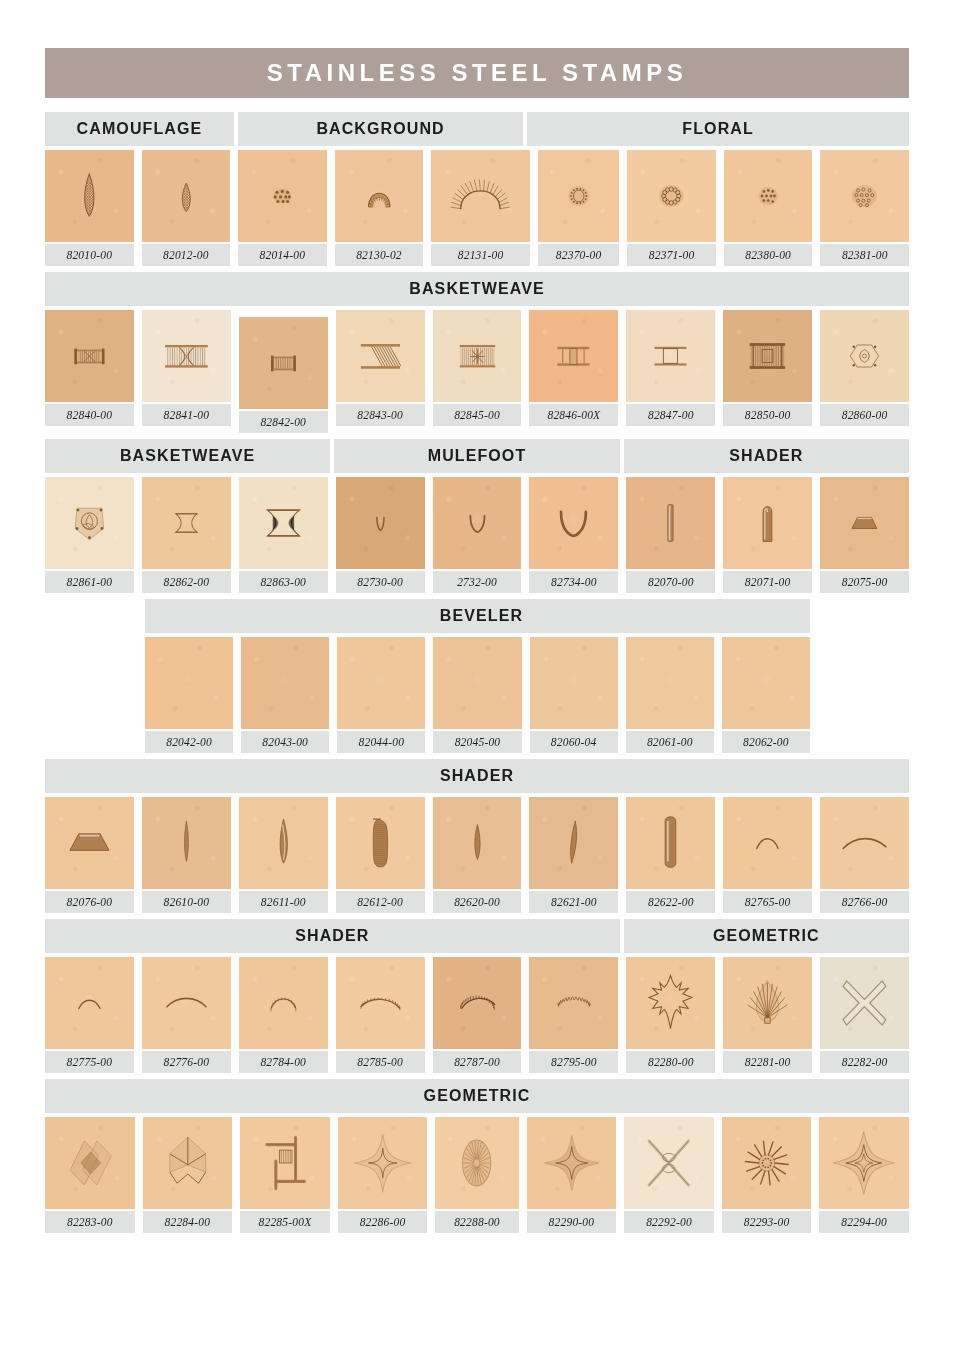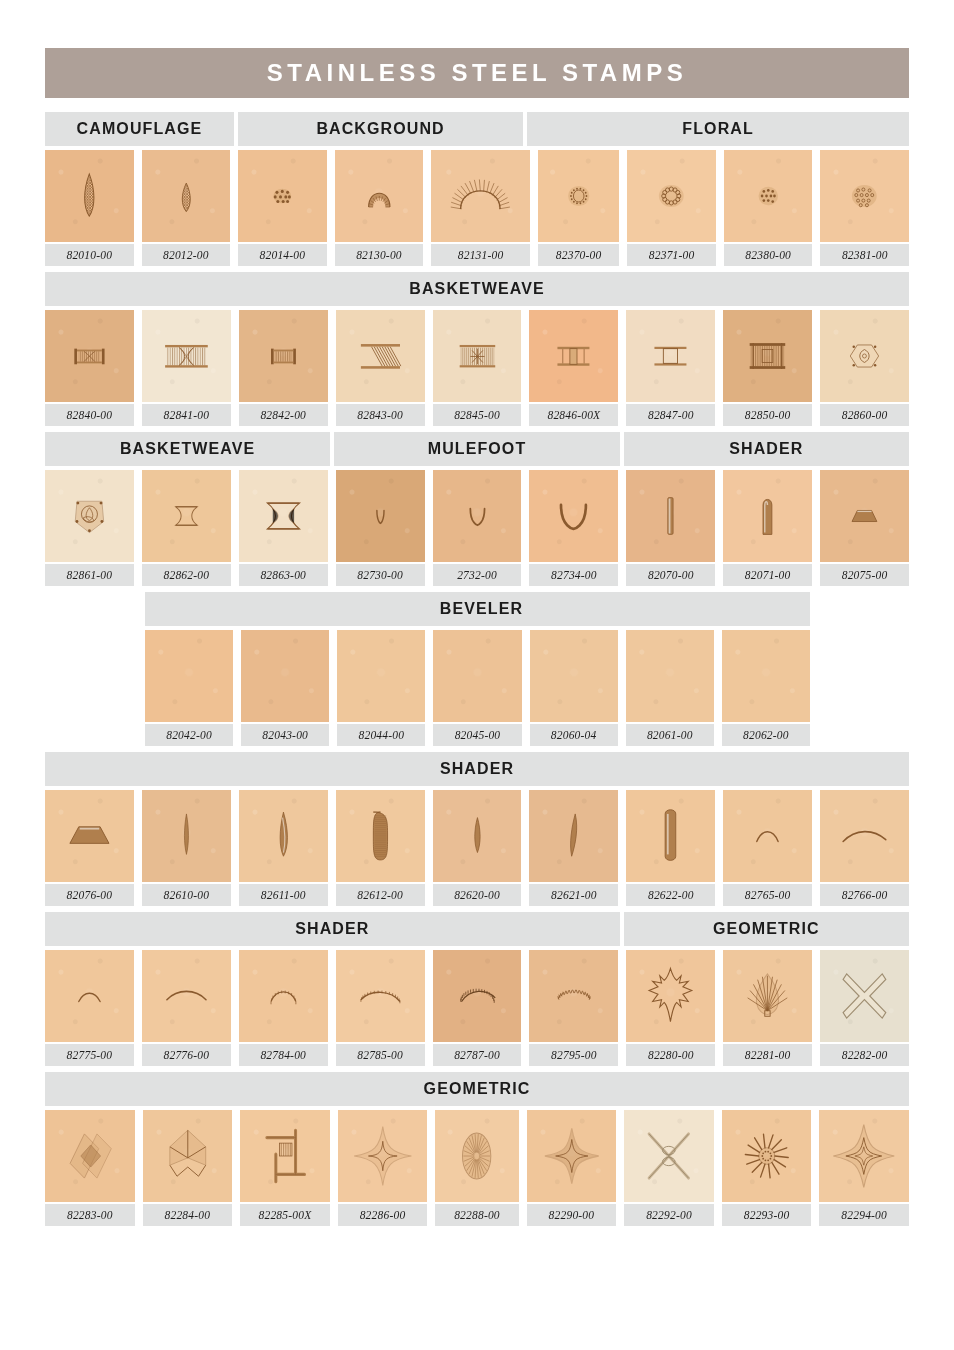--- a/index.html
+++ b/index.html
@@ -163,21 +163,21 @@
                     <line x1="50" y1="50" x2="50" y2="55" stroke="#8a5a2e" stroke-width=".7"></line>
                     <line x1="53.708203932499366" y1="50.587321804458156" x2="52.16311896062463" y2="55.342604385933925" stroke="#8a5a2e" stroke-width=".7"></line>
                     <line x1="57.05342302750968" y1="52.29179606750063" x2="54.11449676604731" y2="56.33688103937537" stroke="#8a5a2e" stroke-width=".7"></line>
                     <line x1="59.708203932499366" y1="54.94657697249032" x2="55.66311896062463" y2="57.88550323395269" stroke="#8a5a2e" stroke-width=".7"></line>
                     <line x1="61.412678195541844" y1="58.29179606750063" x2="56.657395614066075" y2="59.83688103937537" stroke="#8a5a2e" stroke-width=".7"></line>
                     <line x1="62" y1="62" x2="57" y2="62" stroke="#8a5a2e" stroke-width=".7"></line>
                   </svg>
                 </div>
               </div>
               <div class="lbl">
-                <span>82130-00</span>
+                <span>82130-02</span>
               </div>
             </div>
             <div class="cell" style="width: 103px;">
               <div class="tile" style="background: rgb(240, 198, 156);">
                 <div class="grain"></div>
                 <div style="position: absolute; inset: 0px;">
                   <svg viewBox="0 0 100 100" preserveAspectRatio="none">
                     <path d="M30 64 C30 38 70 38 70 64" fill="none" stroke="#8a5a2e" stroke-width="1.4"></path>
                     <line x1="31" y1="64" x2="20" y2="62" stroke="#8a5a2e" stroke-width=".75" opacity=".85"></line>
                     <line x1="31.288652692768046" y1="60.700684624328325" x2="20.4377630454953" y2="56.79055466999209" stroke="#8a5a2e" stroke-width=".75" opacity=".85"></line>
@@ -355,21 +355,21 @@
                     <rect x="28" y="41" width="44" height="19" fill="url(#r11)"></rect>
                     <path d="M42 41 C50 47 50 54 42 60 M58 41 C50 47 50 54 58 60" stroke="#8a5a2e" stroke-width=".9" fill="none"></path>
                     <path d="M42 41 C50 47 50 54 58 60 M58 41 C50 47 50 54 42 60" stroke="#8a5a2e" stroke-width=".8" fill="none" opacity=".8"></path>
                   </svg>
                 </div>
               </div>
               <div class="lbl">
                 <span>82841-00</span>
               </div>
             </div>
-            <div class="cell" style="width: 92.4444px;">
+            <div class="cell" style="width: 92.4444px; margin-top: 7px;">
               <div class="tile" style="background: rgb(227, 182, 137);">
                 <div class="grain"></div>
                 <div style="position: absolute; inset: 0px;">
                   <svg viewBox="0 0 100 100" preserveAspectRatio="none">
                     <defs>
                       <pattern id="r12" width="2" height="4" patternUnits="userSpaceOnUse">
                         <rect width="1" height="4" fill="#8a5a2e" opacity=".55"></rect>
                       </pattern>
                     </defs>
                     <rect x="36" y="42" width="3" height="17" fill="#8a5a2e"></rect>

